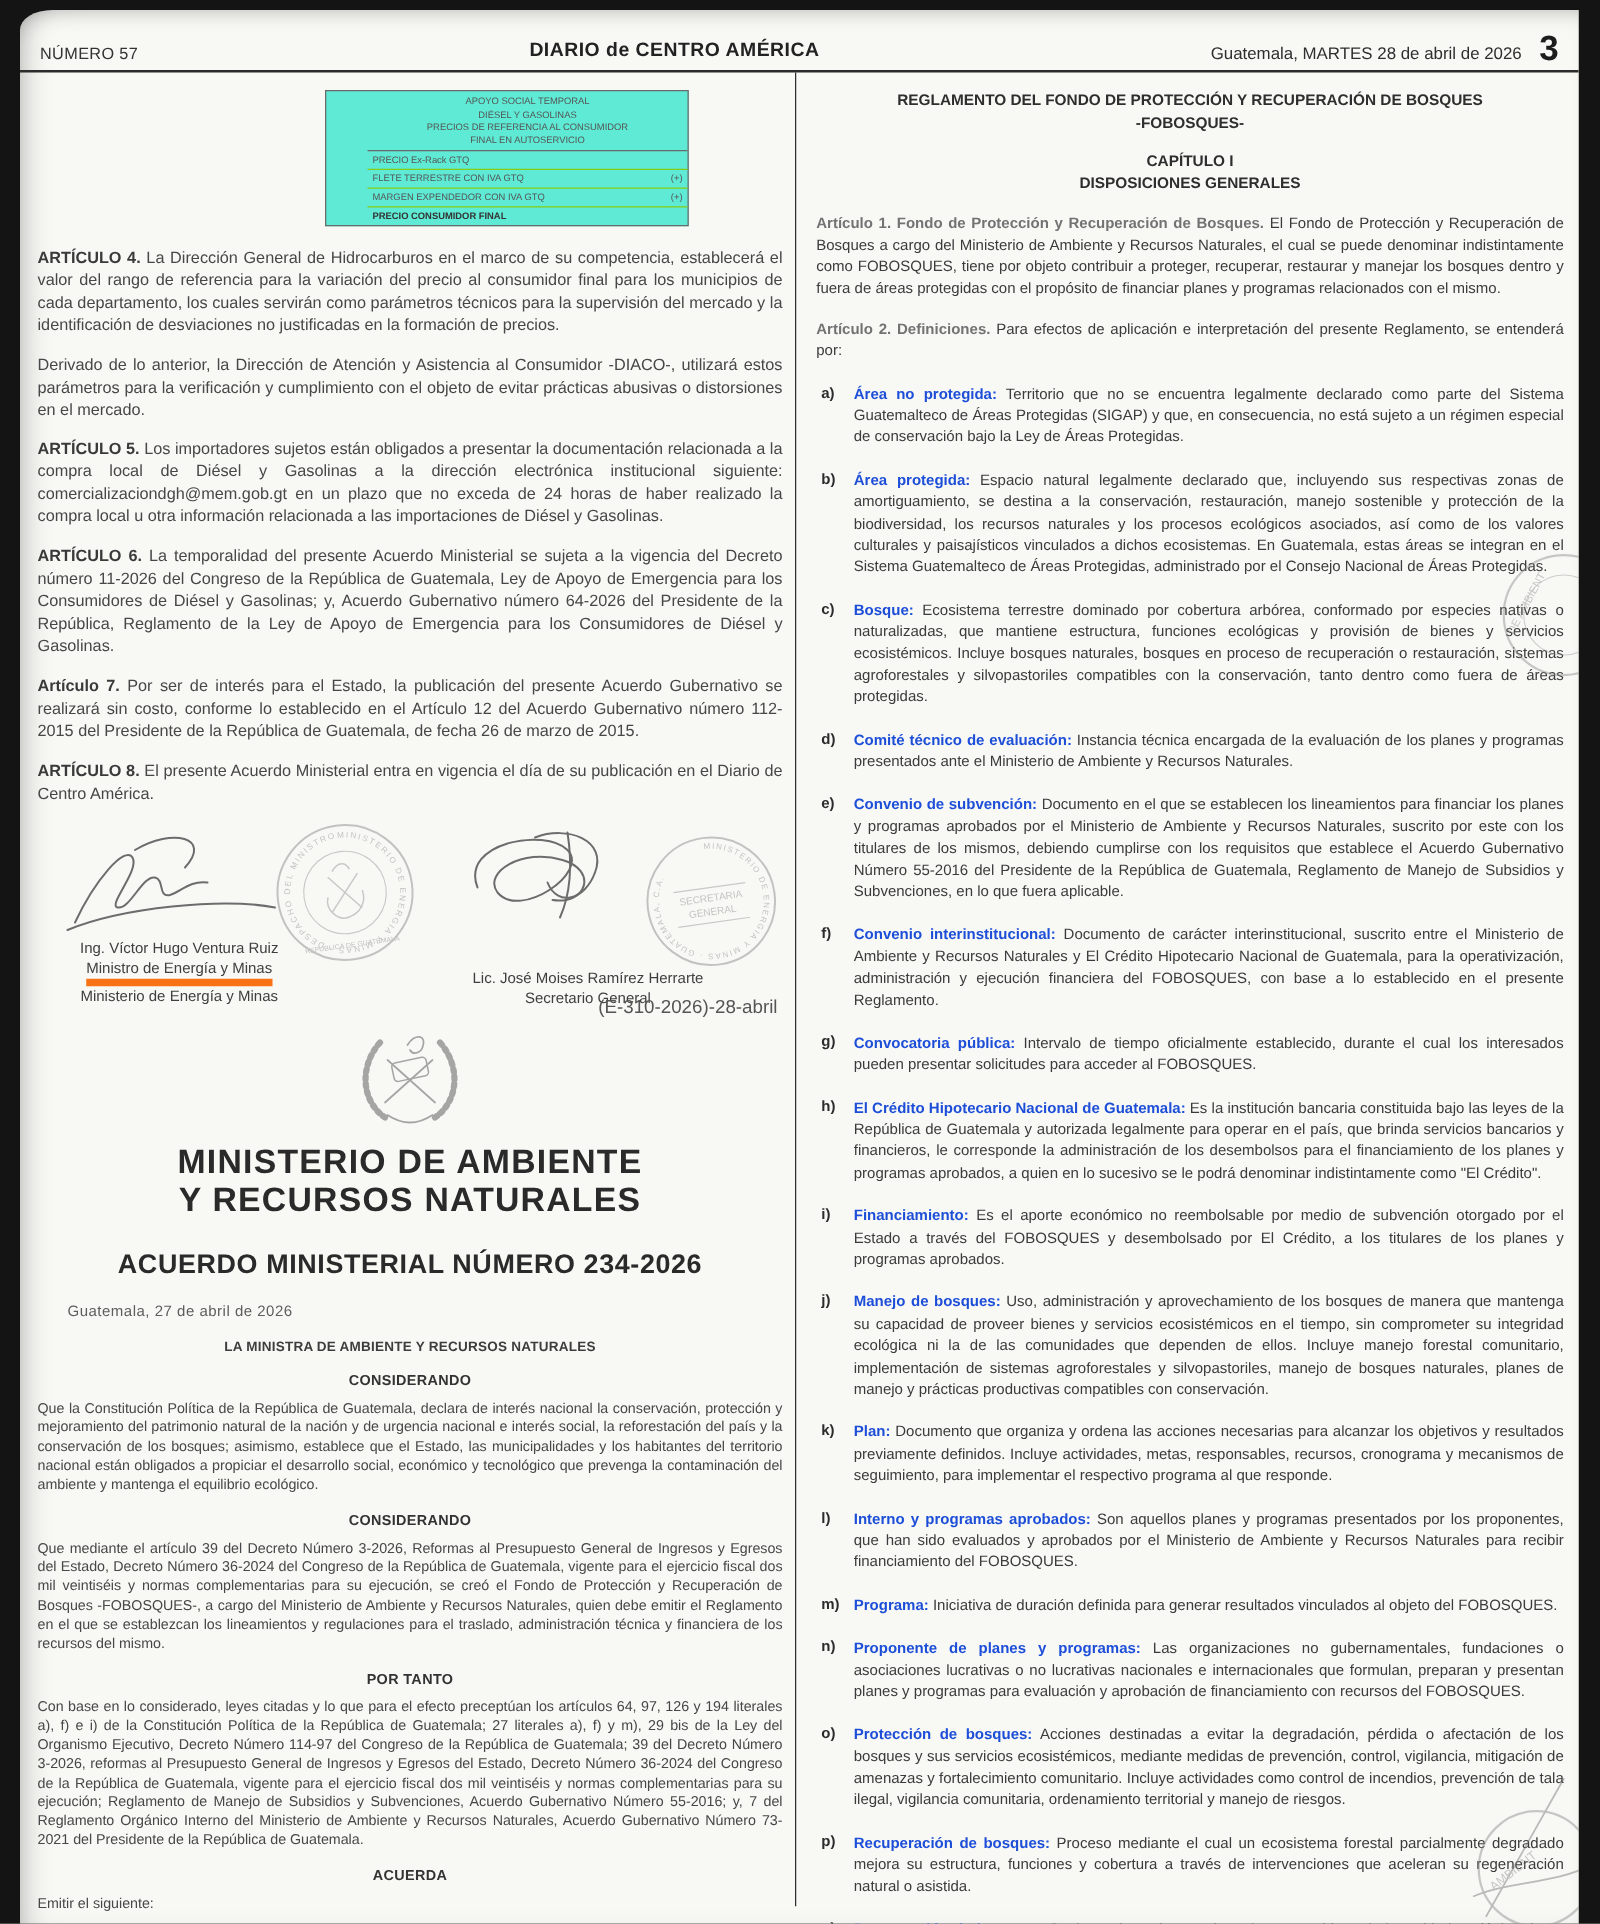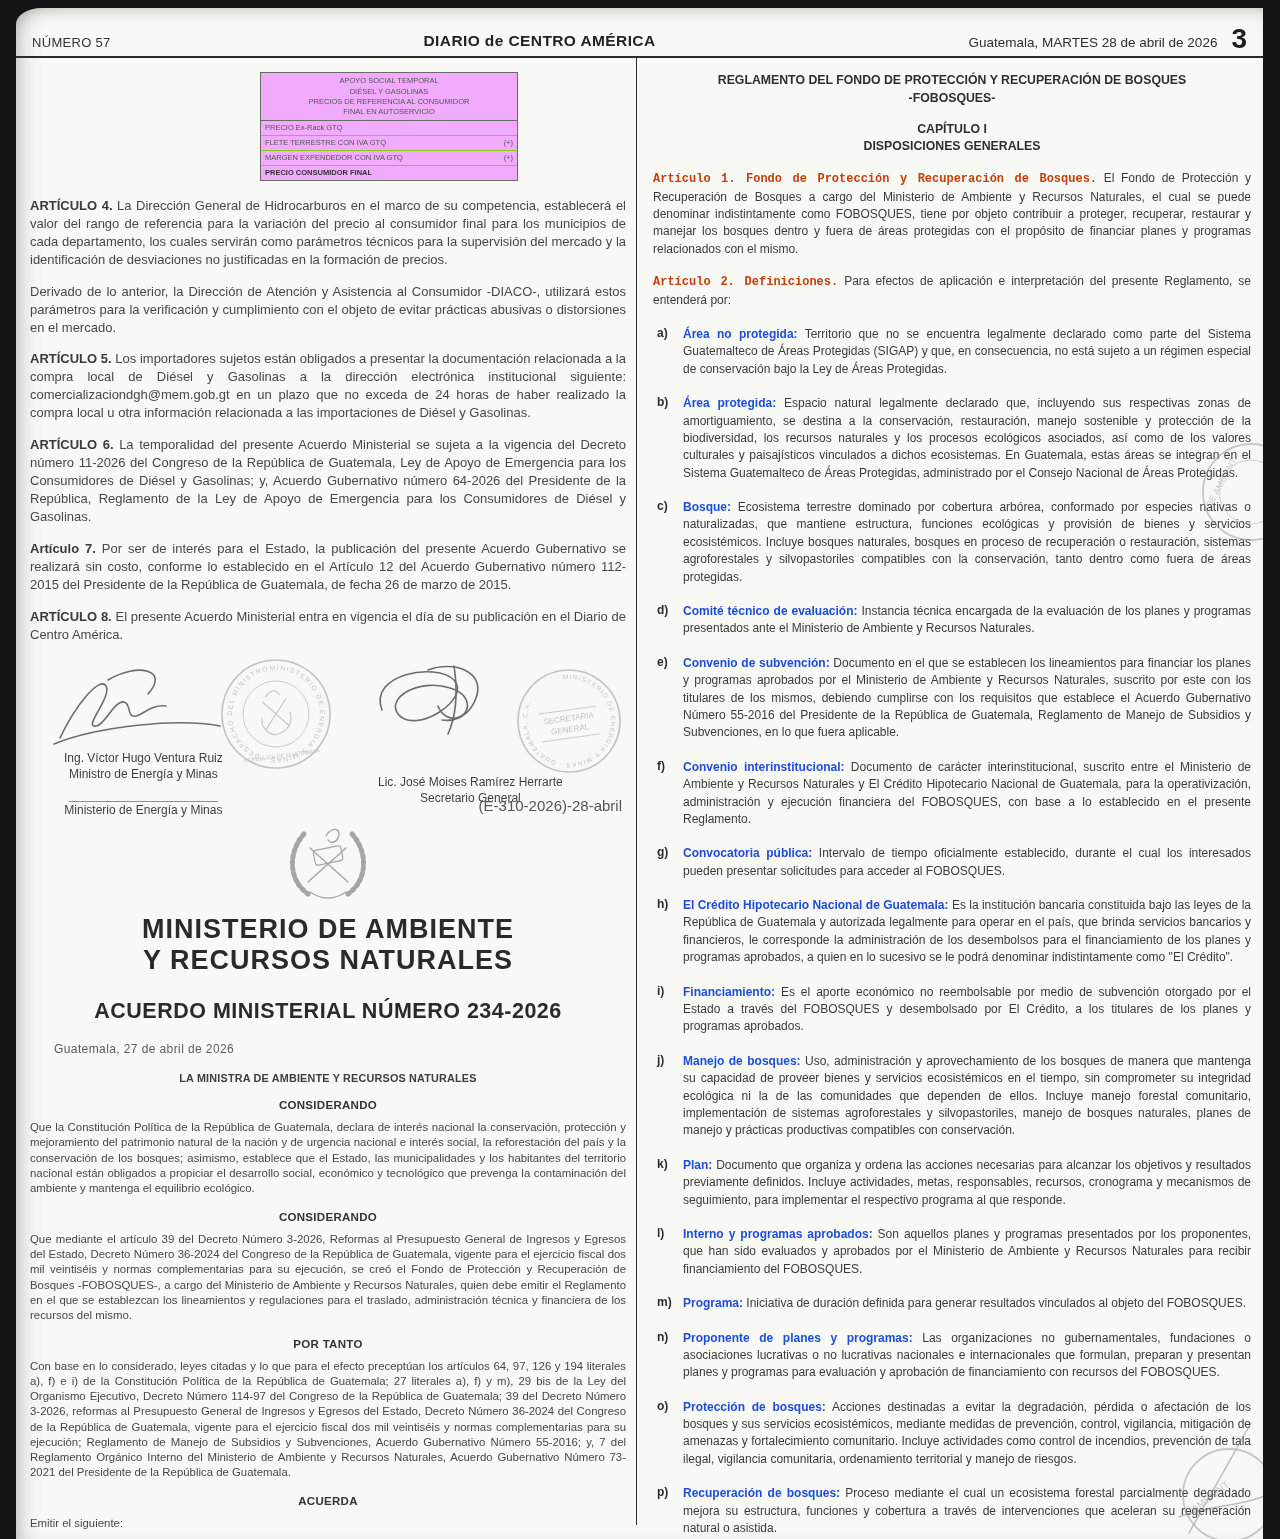--- a/index.html
+++ b/index.html
@@ -26,49 +26,49 @@
   .hdr .right{display:flex;align-items:flex-end;gap:14px;}
   .hdr .edate{font-size:13.5px;color:#2e2e2e;}
   .hdr .pnum{font-size:28px;font-weight:bold;color:#1d1d1d;line-height:.8;}
   
   .cols{display:flex;height:1467px;}
   .colL{width:620px;padding:12px 10px 0 14px;box-sizing:border-box;}
   .colR{flex:1;border-left:1.5px solid #2f2f2f;padding:10px 12px 0 16px;box-sizing:border-box;position:relative;}
   
   .ptable{
     width:256px;margin:2px 0 16px 230px;border:1px solid #6a6a6a;
-    font-size:7.5px;color:#555;background:#f0abfc;
+    font-size:7.5px;color:#555;background:#5eead4;padding-left:33px;
   }
   .pt-head{border-bottom:1px solid #6a6a6a;padding:3px 4px;text-align:center;line-height:1.35;}
   .pt-row{display:flex;justify-content:space-between;border-bottom:1px solid #84cc16;padding:2.5px 4px;}
   .pt-row:last-child{border-bottom:none;}
   .pt-row.bold span{font-weight:bold;color:#333;}
   
   .l-art{font-size:13px;line-height:1.38;text-align:justify;color:#474747;margin:0 0 14px 0;}
   .l-art strong{color:#3a3a3a;}
   
   .sigzone{position:relative;height:162px;margin:4px 0 2px 0;}
   .sig-svg{position:absolute;opacity:.8;}
   .stamp{position:absolute;opacity:.5;transform:rotate(-8deg);}
   .sigblock{position:absolute;text-align:center;font-size:12px;color:#3f3f3f;line-height:1.35;}
-  .sigblock .t1{border-bottom:1px solid #f97316;display:inline-block;padding-bottom:19px;}
+  .sigblock .t1{border-bottom:6px solid #f97316;display:inline-block;padding-bottom:1px;}
   .filing{position:absolute;right:4px;bottom:6px;font-size:15px;color:#555;}
   
   .emblem{display:block;margin:2px auto 4px auto;opacity:.75;}
   .min-head{text-align:center;font-size:27px;font-weight:bold;color:#2a2a2a;letter-spacing:1px;line-height:1.18;margin:2px 0 0 0;}
   .ac-head{text-align:center;font-size:21.5px;font-weight:bold;color:#2a2a2a;letter-spacing:.5px;margin:22px 0 0 0;}
   .place-date{font-size:12px;color:#5d5d5d;margin:18px 0 0 24px;letter-spacing:.4px;}
   .ministra{text-align:center;font-size:10.8px;font-weight:bold;color:#3d3d3d;margin:16px 0 0 0;letter-spacing:.2px;}
   .l-h{text-align:center;font-size:11.5px;font-weight:bold;color:#333;margin:15px 0 9px 0;letter-spacing:.3px;}
   .l-sec{font-size:11.4px;line-height:1.33;text-align:justify;color:#474747;margin:0;}
   
   .r-title{text-align:center;font-size:12.3px;font-weight:bold;color:#2e2e2e;line-height:1.4;margin:4px 0 0 0;}
   .r-chap{text-align:center;font-size:12.3px;font-weight:bold;color:#2e2e2e;line-height:1.4;margin:14px 0 0 0;}
   .r-art{font-size:12px;line-height:1.45;text-align:justify;color:#3b3b3b;margin:15px 0 0 0;}
-  .r-art strong{color:#c2410c;font-family:Liberation Mono, monospace;}
+  .r-art strong{color:#737373;}
   .defs{margin-top:6px;}
   .def{display:flex;margin-top:17px;}
   .def-letter{width:30px;flex:0 0 30px;font-size:12px;font-weight:bold;color:#2c2c2c;padding-left:4px;box-sizing:border-box;}
   .def-body{flex:1;font-size:12px;line-height:1.45;text-align:justify;color:#3b3b3b;margin:0;}
   .def-body strong{color:#1d4ed8;}
   .pstamp{position:absolute;opacity:.45;}
 </style>
 </head>
 <body>
 

